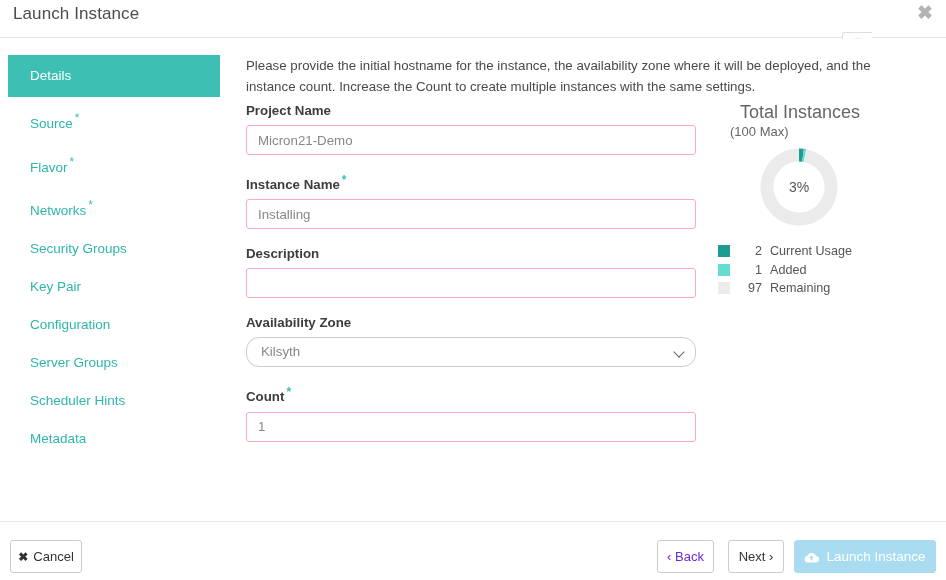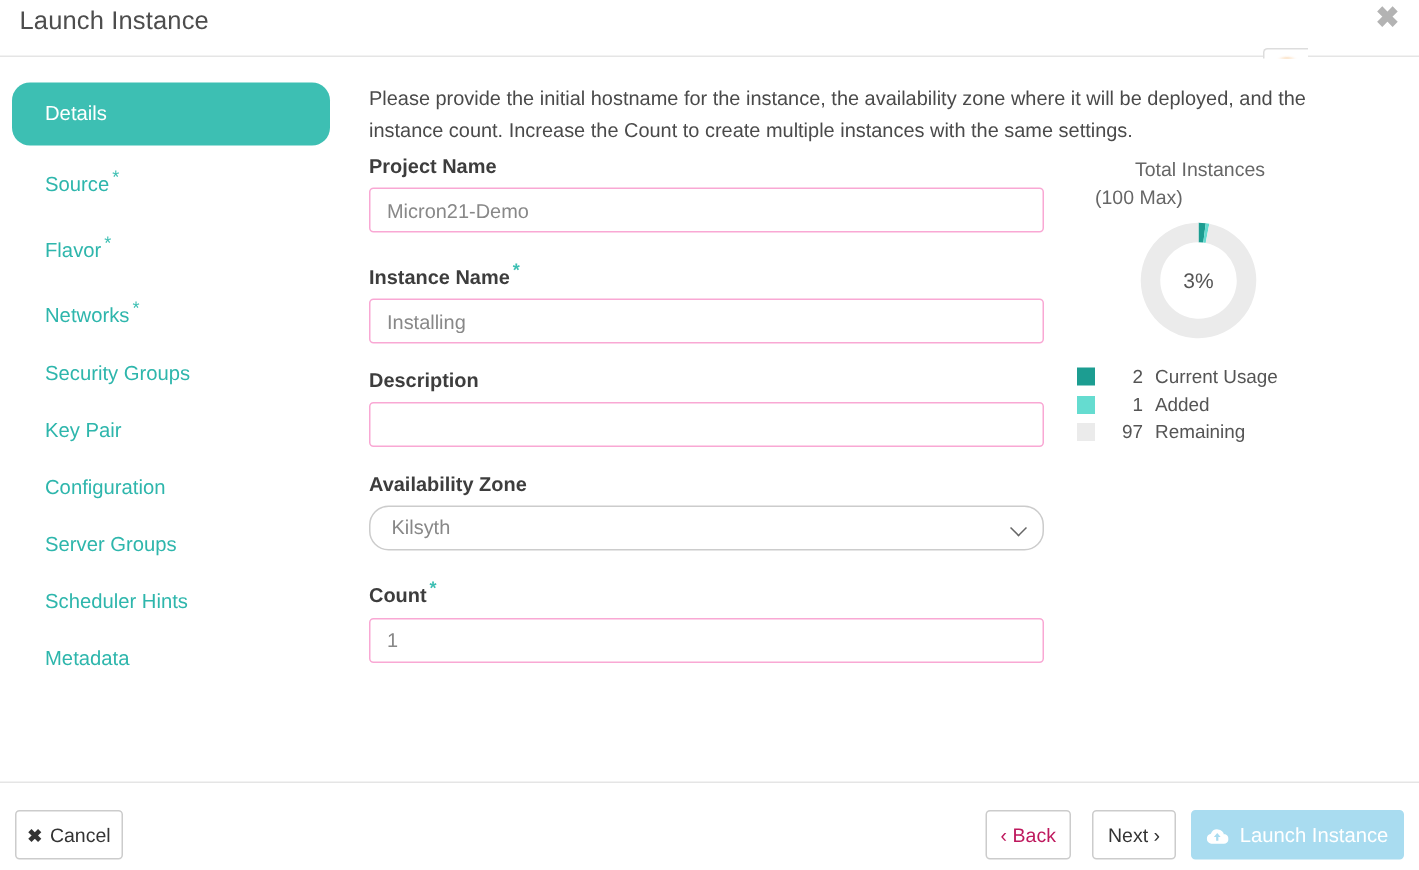--- a/index.html
+++ b/index.html
@@ -82,21 +82,21 @@
     background: #ffffff;
     padding-top: 16px;
   }
   .nav-item {
     display: block;
     margin: 0 8px 0 8px;
     padding: 11px 0 11px 22px;
     font-size: 13.5px;
     color: #2eb6ac;
     cursor: pointer;
-    border-radius: 12px;
+    border-radius: 0;
     line-height: 16px;
     white-space: nowrap;
   }
   .nav-item.active {
     background: #3dbfb3;
     color: #ffffff;
     padding-top: 13px;
     padding-bottom: 13px;
     margin-bottom: 2px;
   }
@@ -182,21 +182,21 @@
   }
 
   
   .quota {
     position: absolute;
     left: 488px; top: 64px;
     width: 218px;
   }
   .quota-title {
     text-align: center;
-    font-size: 13px;
+    font-size: 18px;
     color: #666666;
     line-height: 19px;
     width: 140px;
     margin-left: 14px;
   }
   .quota-sub {
     font-size: 13px;
     color: #666666;
     line-height: 19px;
     width: 140px;
@@ -261,21 +261,21 @@
     color: #333333;
     cursor: pointer;
     display: flex;
     align-items: center;
     justify-content: center;
     padding: 0 12px;
     white-space: nowrap;
   }
   .btn-cancel { left: 10px; width: 72px; font-weight: normal; }
   .btn-cancel .x-glyph { font-weight: bold; margin-right: 5px; font-size: 12px; }
-  .btn-back { left: 657px; width: 57px; color: #be185d; }
+  .btn-back { left: 657px; width: 57px; color: #6d28d9; }
   .btn-next { left: 728px; width: 56px; color: #333333; }
   .btn-launch {
     left: 794px; width: 142px;
     background: #a9dcf0;
     border-color: #a9dcf0;
     color: #ffffff;
     font-size: 13.5px;
   }
   .cloud-icon {
     display: inline-block;

